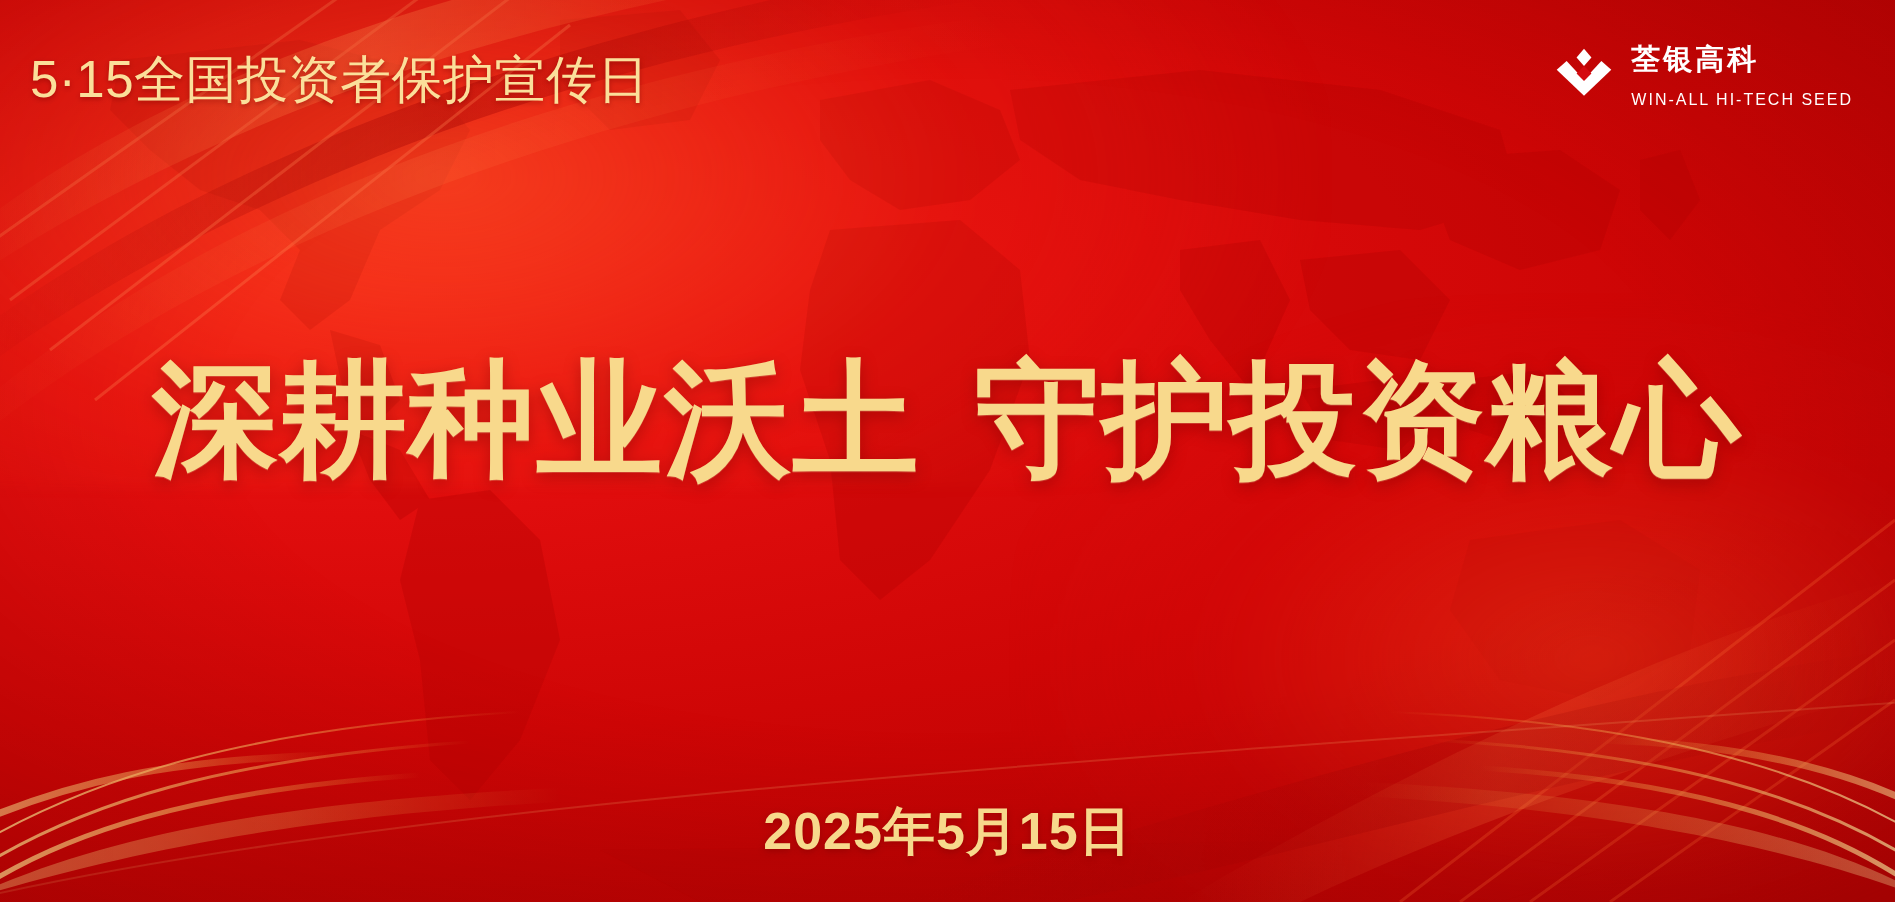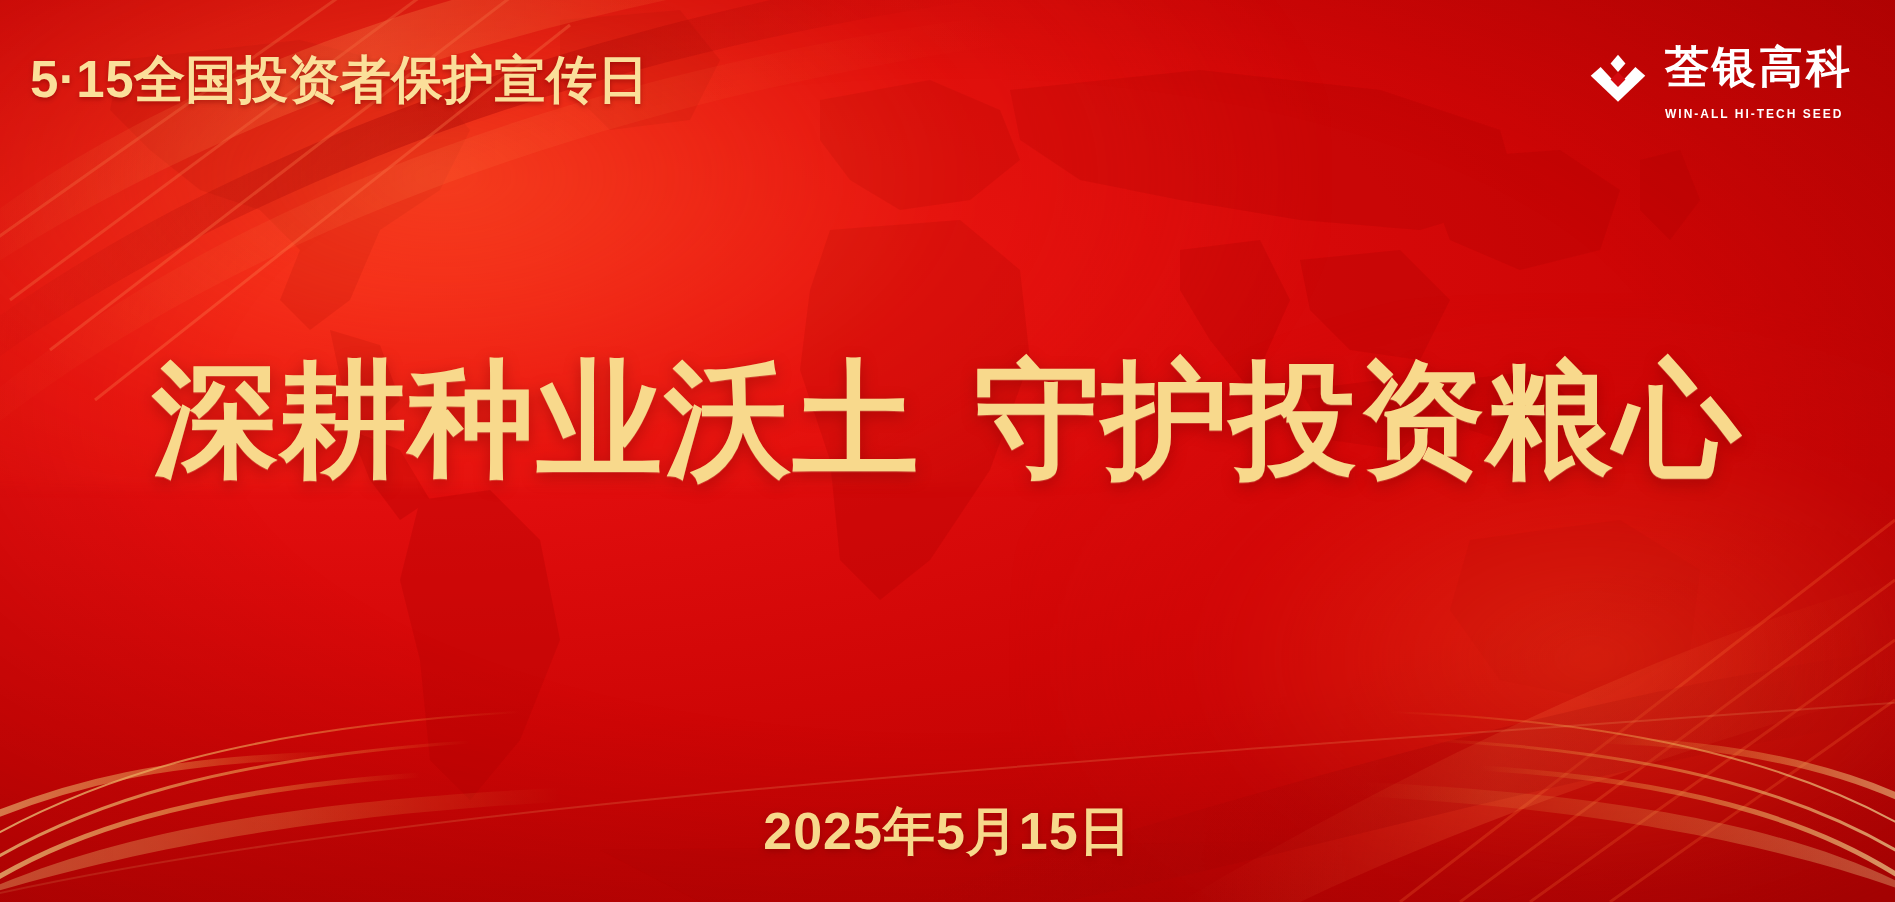--- a/index.html
+++ b/index.html
@@ -34,39 +34,39 @@
     position:absolute;inset:0;
     background:radial-gradient(ellipse 85% 80% at 50% 45%, rgba(0,0,0,0) 45%, rgba(120,0,0,.30) 100%);
   }
   
   .ribbons{position:absolute;inset:0;pointer-events:none;}
   .ribbons svg{width:100%;height:100%;display:block;}
 
   
   .slogan{
     position:absolute;left:30px;top:54px;
-    font-size:51px;line-height:1;font-weight:700;
+    font-size:51px;line-height:1;font-weight:400;
     color:#fbdf9a;letter-spacing:.5px;white-space:nowrap;
     text-shadow:0 2px 5px rgba(110,0,0,.45);
   }
 
   
   .brand{
     position:absolute;right:42px;top:44px;
     display:flex;align-items:center;gap:16px;
   }
   .brand-mark{width:62px;height:62px;flex:0 0 auto;}
   .brand-mark svg{width:100%;height:100%;display:block;}
   .brand-text{display:flex;flex-direction:column;justify-content:center;}
   .brand-cn{
-    font-size:44px;font-weight:700;color:#ffffff;letter-spacing:3px;line-height:1.06;
+    font-size:29px;font-weight:700;color:#ffffff;letter-spacing:3px;line-height:1.06;
     font-family:"DejaVu Sans","Liberation Sans",sans-serif;
   }
   .brand-en{
-    font-size:12px;font-weight:700;color:#ffffff;letter-spacing:2.0px;
+    font-size:16px;font-weight:400;color:#ffffff;letter-spacing:2.0px;
     margin-top:16px;white-space:nowrap;
   }
 
   
   .headline{
     position:absolute;left:0;right:0;top:352px;
     text-align:center;
     font-size:126px;line-height:1.08;font-weight:900;
     color:#f8d98c;letter-spacing:2px;white-space:nowrap;
     text-shadow:0 5px 16px rgba(110,0,0,.40), 0 1px 0 rgba(255,230,170,.30);

